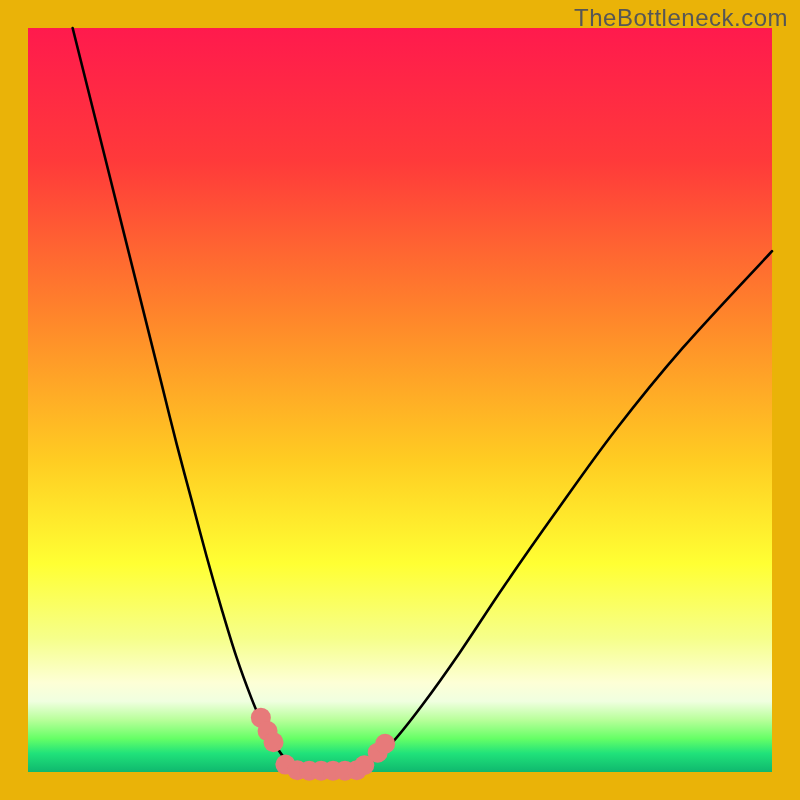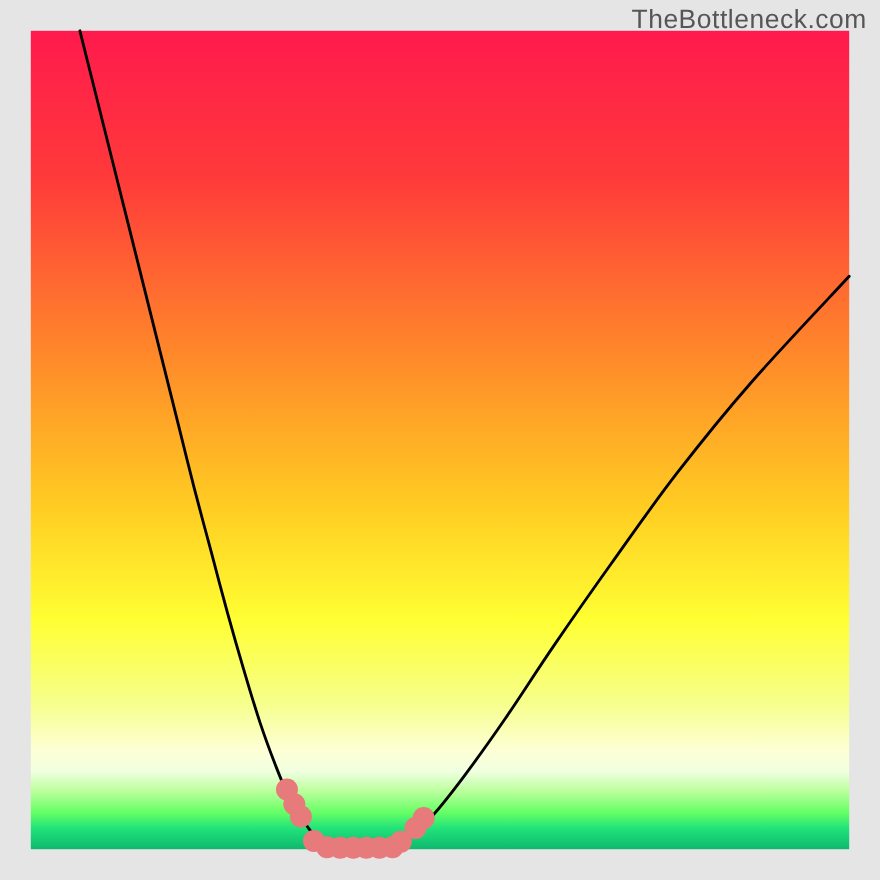--- a/index.html
+++ b/index.html
@@ -7,21 +7,21 @@
     padding: 0;
     width: 800px;
     height: 800px;
     background: #000;
     overflow: hidden;
   }
   .frame {
     position: relative;
     width: 800px;
     height: 800px;
-    background: #e5e5e5;
+    background: #eab308;
   }
   .watermark {
     position: absolute;
     top: 4px;
     right: 12px;
     font-family: Arial, Helvetica, sans-serif;
     font-size: 24px;
     font-weight: 500;
     color: #565656;
     letter-spacing: 0.5px;

